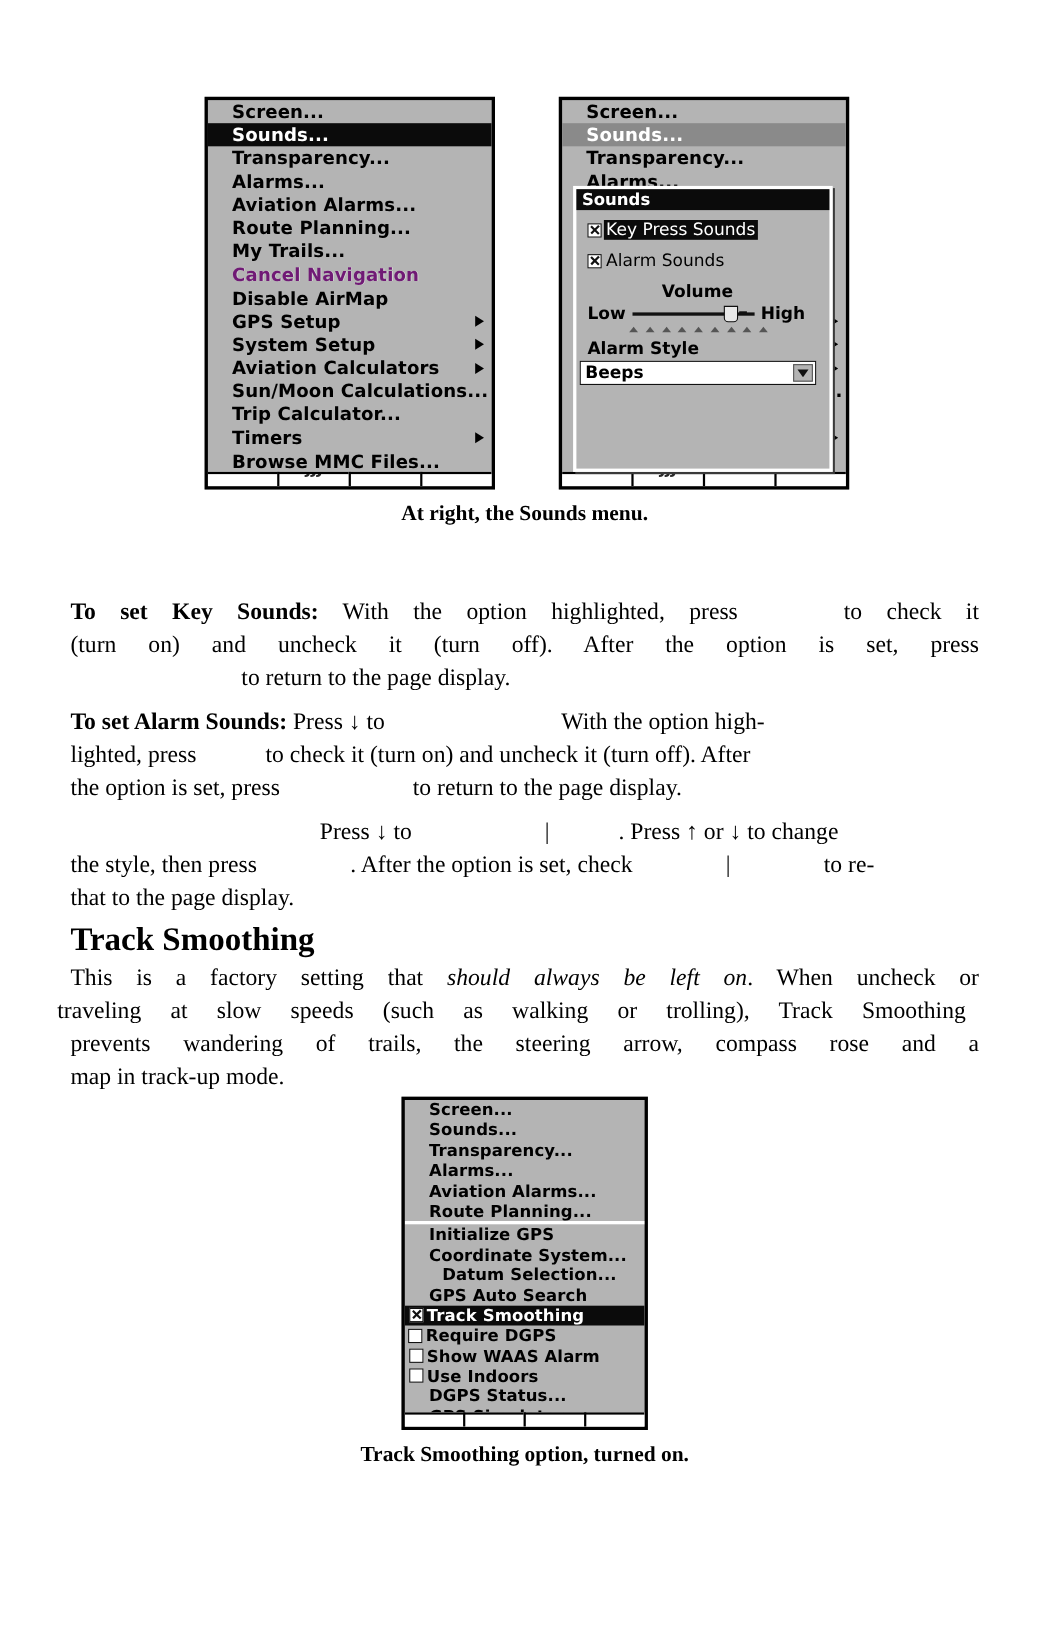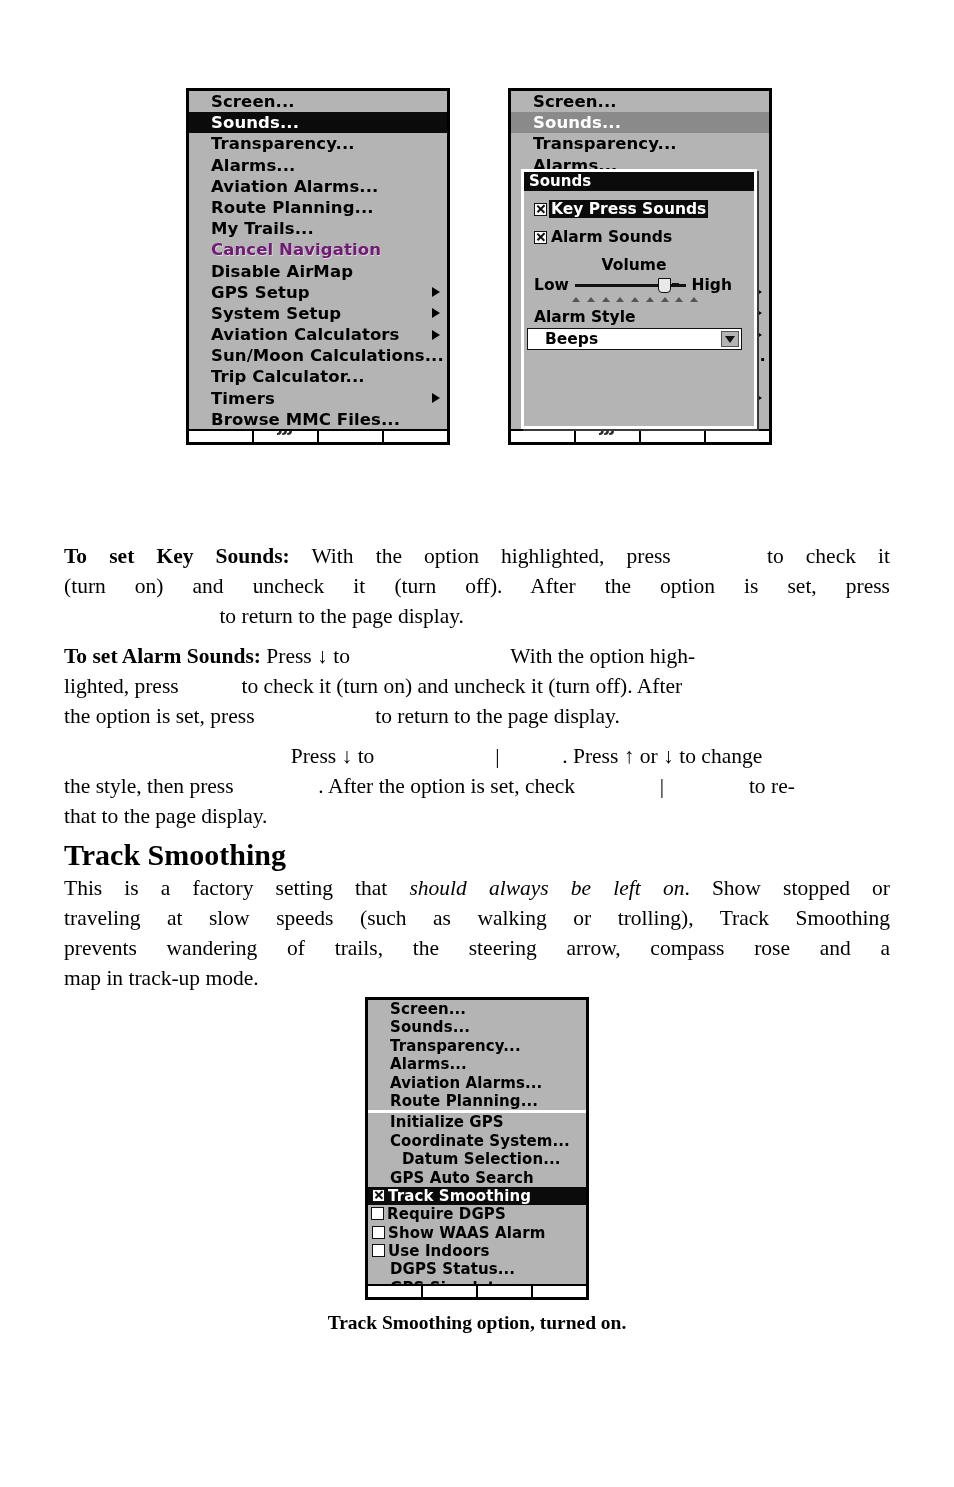--- a/index.html
+++ b/index.html
@@ -128,21 +128,21 @@
     padding-left: 5px;
     font-family: "DejaVu Sans", sans-serif;
   }
   .dlg-body { position: relative; padding: 9px 0 0 10px; }
 
   .chkrow {
     display: flex;
     align-items: center;
     font-family: "DejaVu Sans", sans-serif;
     font-size: 15.5px;
-    font-weight: bold;
+    font-weight: normal;
     margin-bottom: 10px;
   }
   .chkbox {
     width: 13px; height: 13px;
     border: 1.6px solid #111;
     background: #ffffff;
     box-sizing: border-box;
     position: relative;
     flex: none;
     margin-right: 2px;
@@ -227,21 +227,21 @@
     border: 1.6px solid #111;
     box-sizing: border-box;
     display: flex;
     align-items: center;
     position: relative;
   }
   .combo .val {
     font-family: "DejaVu Sans", sans-serif;
     font-size: 15.5px;
     font-weight: bold;
-    padding-left: 17px;
+    padding-left: 4px;
   }
   .combo .btn {
     position: absolute;
     right: 2px; top: 2px; bottom: 2px;
     width: 18px;
     background: #b4b4b4;
     border: 1.4px solid #555;
     box-sizing: border-box;
     display: flex;
     align-items: center;
@@ -421,20 +421,21 @@
             <span class="btn">
                 <i></i>
               </span>
           </div>
 
         </div>
       </div>
     </div>
 
     <div class="caption" style="top:455px;">
+      <div>At right, the Sounds menu.</div>
     </div>
   </div>
 
   <div>
     <div class="tline just" style="left:64px; top:541px; width:826px;">
       <b>To set Key Sounds:</b>
       <span>With the option highlighted, press</span>
       <span class="gap-s"></span>
       <span>to check it</span>
     </div>
@@ -484,23 +485,23 @@
       <span>to re-</span>
     </div>
     <div class="tline" style="left:64px; top:801px;">that to the page display.</div>
   </div>
 
   <div class="h2" style="left:64px; top:838px;">Track Smoothing</div>
 
   <div>
     <div class="tline just" style="left:64px; top:873px; width:826px;">
       <span>This is a factory setting that</span>
-      <i>should always be left on</i><span>. Show stopped or</span>
-    </div>
-    <div class="tline just" style="left:64px; top:903px; width:826px;">traveling at slow speeds (such as walking or trolling), Track Smoothing</div>
+      <i>should always be left on</i><span>. When uncheck or</span>
+    </div>
+    <div class="tline just" style="left:52px; top:903px; width:826px;">traveling at slow speeds (such as walking or trolling), Track Smoothing</div>
     <div class="tline just" style="left:64px; top:933px; width:826px;">prevents wandering of trails, the steering arrow, compass rose and a</div>
     <div class="tline" style="left:64px; top:963px;">map in track-up mode.</div>
   </div>
 
   <div>
     <div class="lcd" id="lcd-bottom" style="left:365px; top:997px; width:224px; height:303px;">
       <div class="lcd-inner" id="bottom-items">
           <div class="mi" style="height: 18.4px; line-height: 18.4px; font-size: 15px;"><span>Screen...</span></div>
           <div class="mi" style="height: 18.4px; line-height: 18.4px; font-size: 15px;"><span>Sounds...</span></div>
           <div class="mi" style="height: 18.4px; line-height: 18.4px; font-size: 15px;"><span>Transparency...</span></div>

